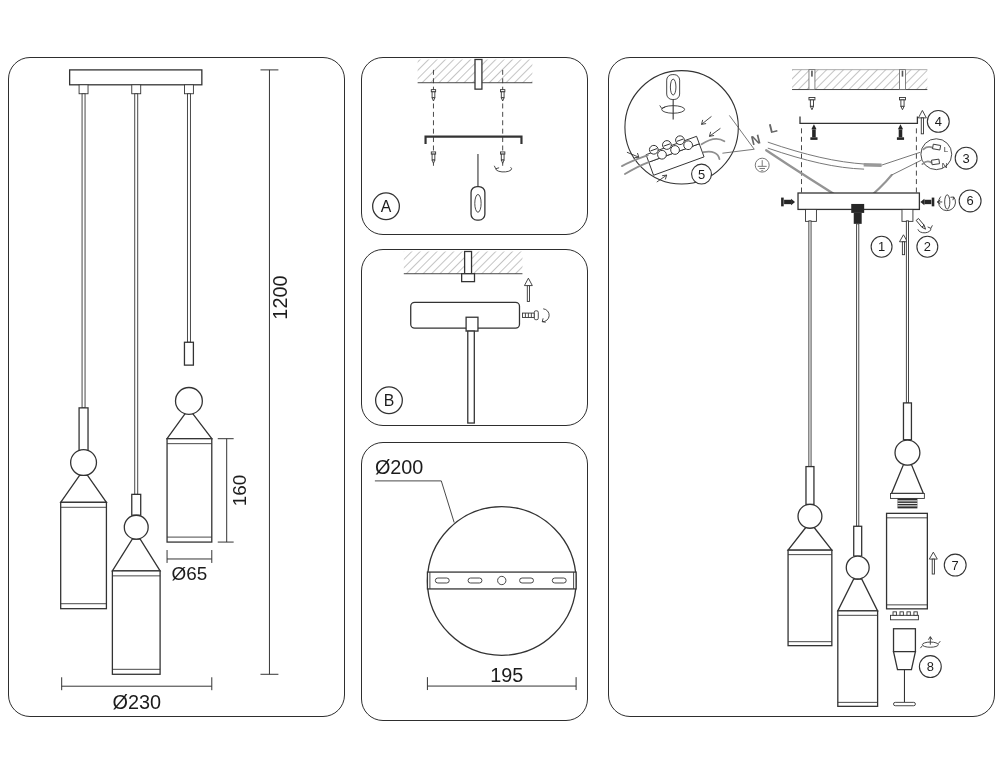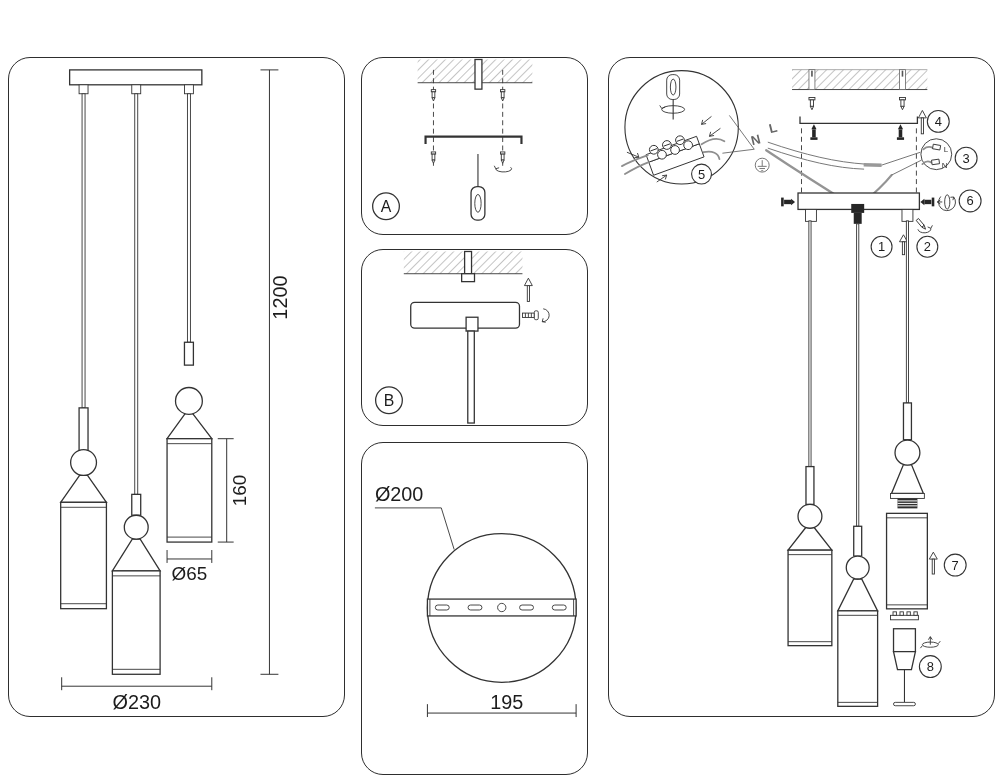--- a/index.html
+++ b/index.html
@@ -178,21 +178,21 @@
       <rect class="lnf thin" x="166.9" y="36" width="2.2" height="16"></rect>
       <path class="lnf thin" d="M164,36 L168,28.5 L172,36 Z"></path>
     </g>
     <g>
       <circle class="lnf" cx="27" cy="152" r="13.5"></circle>
       <text class="lbl amid" x="27" y="157.5">B</text>
     </g>
   </svg>
 </div>
 
-<div class="panel" style="left:361px;top:442px;width:227px;height:333px">
+<div class="panel" style="left:361px;top:442px;width:227px;height:279px">
   <svg viewBox="0 0 227 279">
     <text class="dimtxt" x="13" y="31">Ø200</text>
     <path class="ln thin" d="M13,38 L80,38 L93,80"></path>
     <circle class="lnf" cx="141" cy="139" r="75"></circle>
     <g>
       <rect class="lnf" x="66" y="130" width="150" height="17"></rect>
       <line class="ln thin" x1="68.5" y1="130" x2="68.5" y2="147"></line>
       <line class="ln thin" x1="213.5" y1="130" x2="213.5" y2="147"></line>
       <rect class="ln thin" x="74" y="136" width="14" height="5" rx="2.5"></rect>
       <rect class="ln thin" x="107" y="136" width="14" height="5" rx="2.5"></rect>

